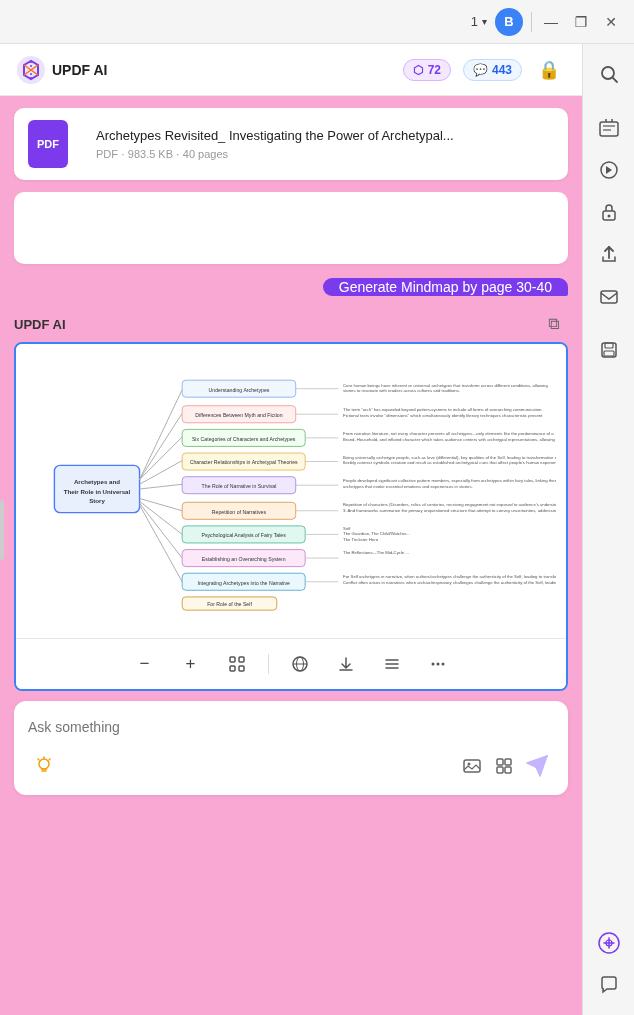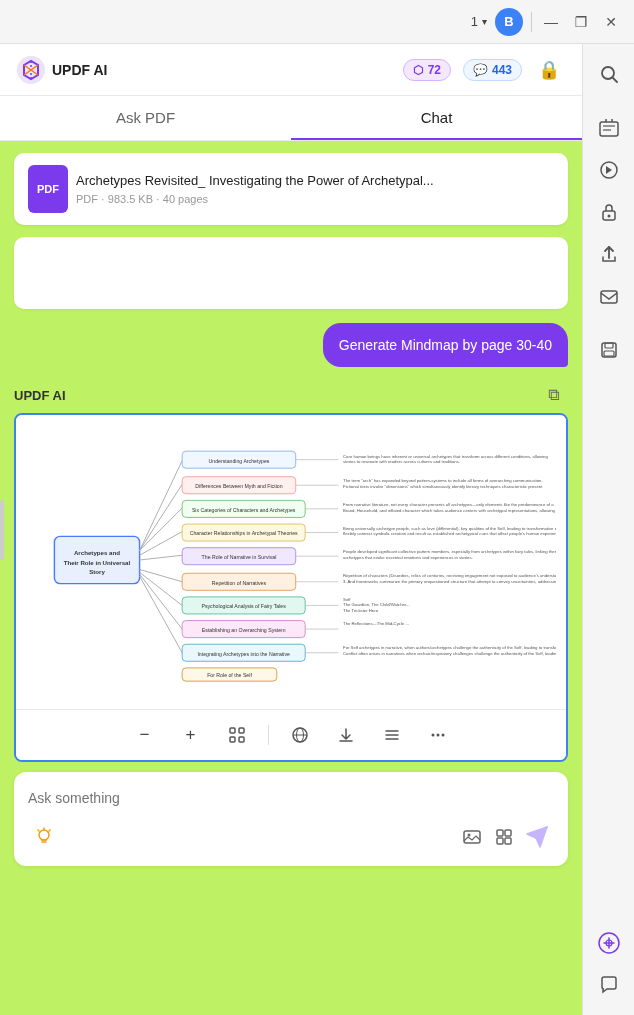--- a/index.html
+++ b/index.html
@@ -96,21 +96,21 @@
       cursor: pointer;
       font-size: 18px;
     }
     .sidebar-icon.active { color: #7c3aed; }
 
     
     .content-area {
       flex: 1;
       display: flex;
       flex-direction: column;
-      background: #bef264;
+      background: #f9a8d4;
       order: 1;
       position: relative;
     }
 
     
     .top-bar {
       height: 52px;
       background: white;
       border-bottom: 1px solid #e8e8e8;
       display: flex;
@@ -187,21 +187,21 @@
     }
 
     
     .file-card {
       margin: 12px 14px;
       background: white;
       border-radius: 10px;
       padding: 12px 14px;
       display: flex;
       align-items: center;
-      gap: 8px;
+      gap: 28px;
       box-shadow: 0 1px 3px rgba(0,0,0,0.08);
     }
     .pdf-icon {
       width: 40px;
       height: 48px;
       background: #7c3aed;
       border-radius: 6px;
       display: flex;
       align-items: center;
       justify-content: center;
@@ -234,21 +234,21 @@
     
     .message-row {
       display: flex;
       justify-content: flex-end;
       padding: 4px 14px;
     }
     .message-bubble {
       background: #7c3aed;
       color: white;
       border-radius: 18px 18px 4px 18px;
-      padding: 14px 16px;
+      padding: 1px 16px;
       font-size: 14px;
       max-width: 320px;
     }
 
     
     .ai-response-header {
       display: flex;
       align-items: center;
       justify-content: space-between;
       padding: 10px 14px 4px 14px;
@@ -418,28 +418,20 @@
         <span>⬡</span>
         <span>72</span>
       </div>
       <div class="counter-badge blue">
         <span>💬</span>
         <span>443</span>
       </div>
       <div class="lock-icon-btn">🔒</div>
     </div>
 
-    <div class="tab-bar">
-      <div class="tab">
-        <span>Ask PDF</span>
-      </div>
-      <div class="tab active">
-        <span>Chat</span>
-      </div>
-    </div>
 
     <div class="file-card">
       <div class="pdf-icon">
         <span>PDF</span>
       </div>
       <div class="file-info">
         <div class="file-name">Archetypes Revisited_ Investigating the Power of Archetypal...</div>
         <div class="file-meta">
           <span>PDF</span>
           · <span>983.5 KB</span>

